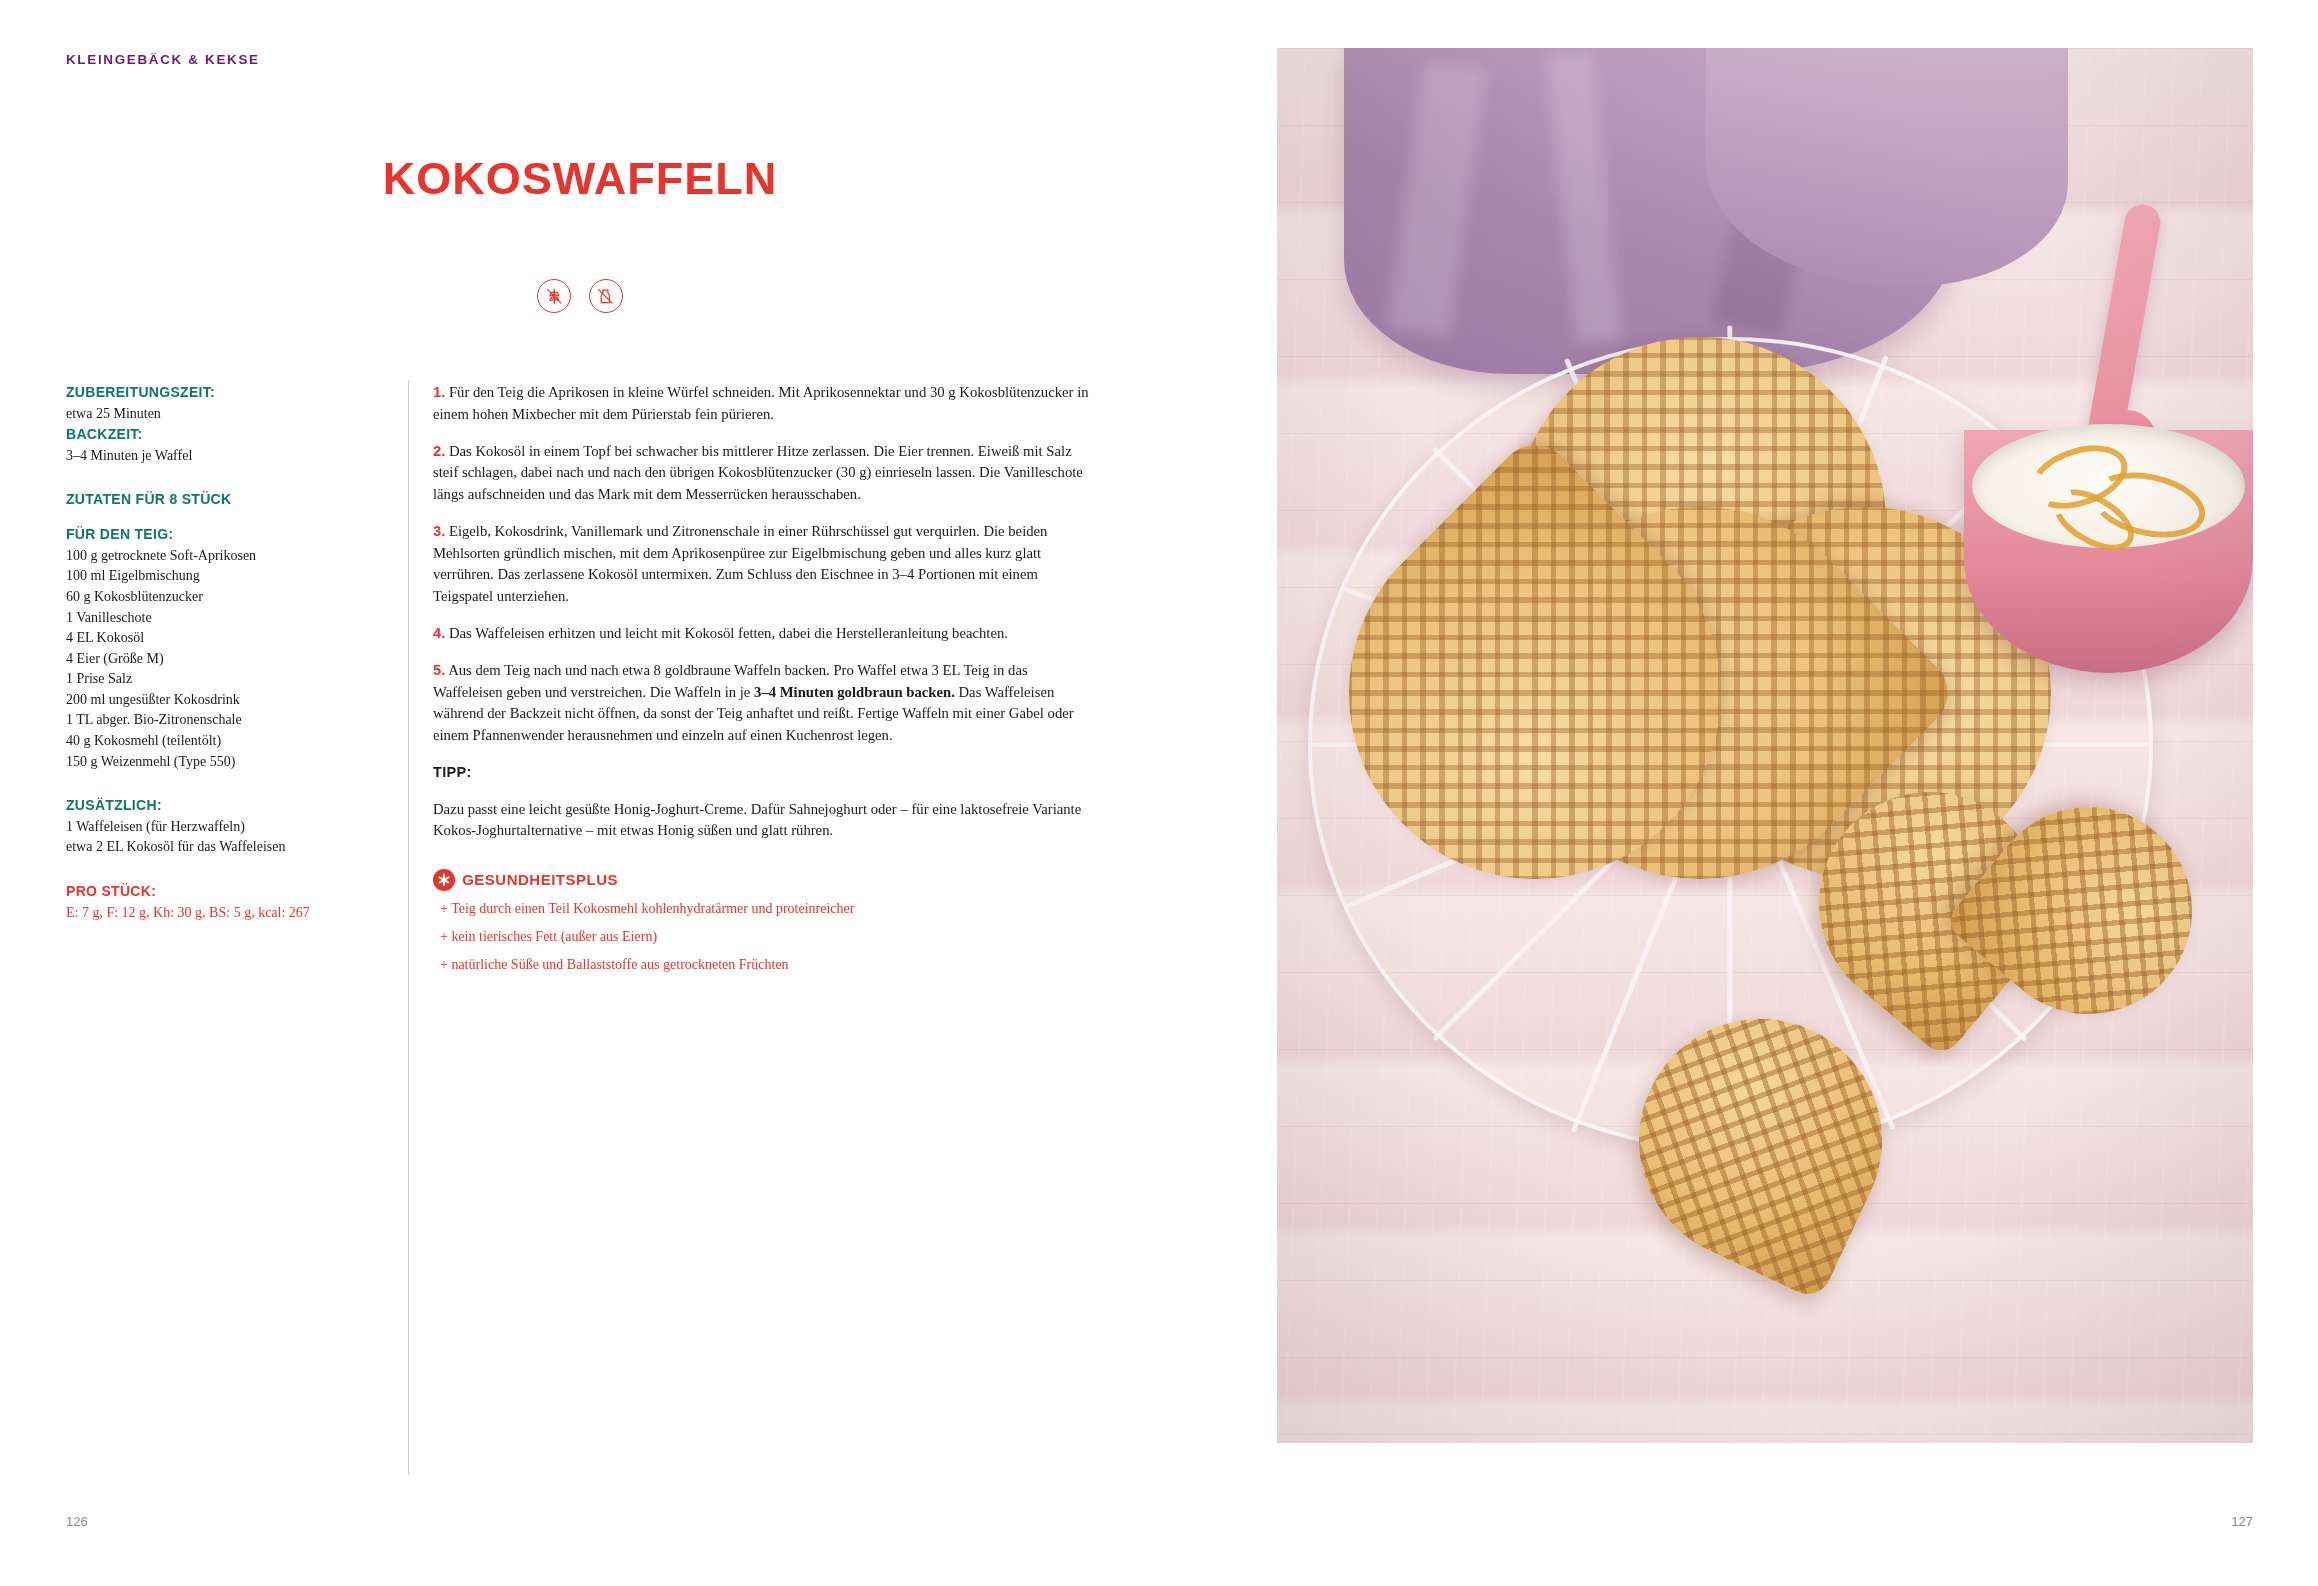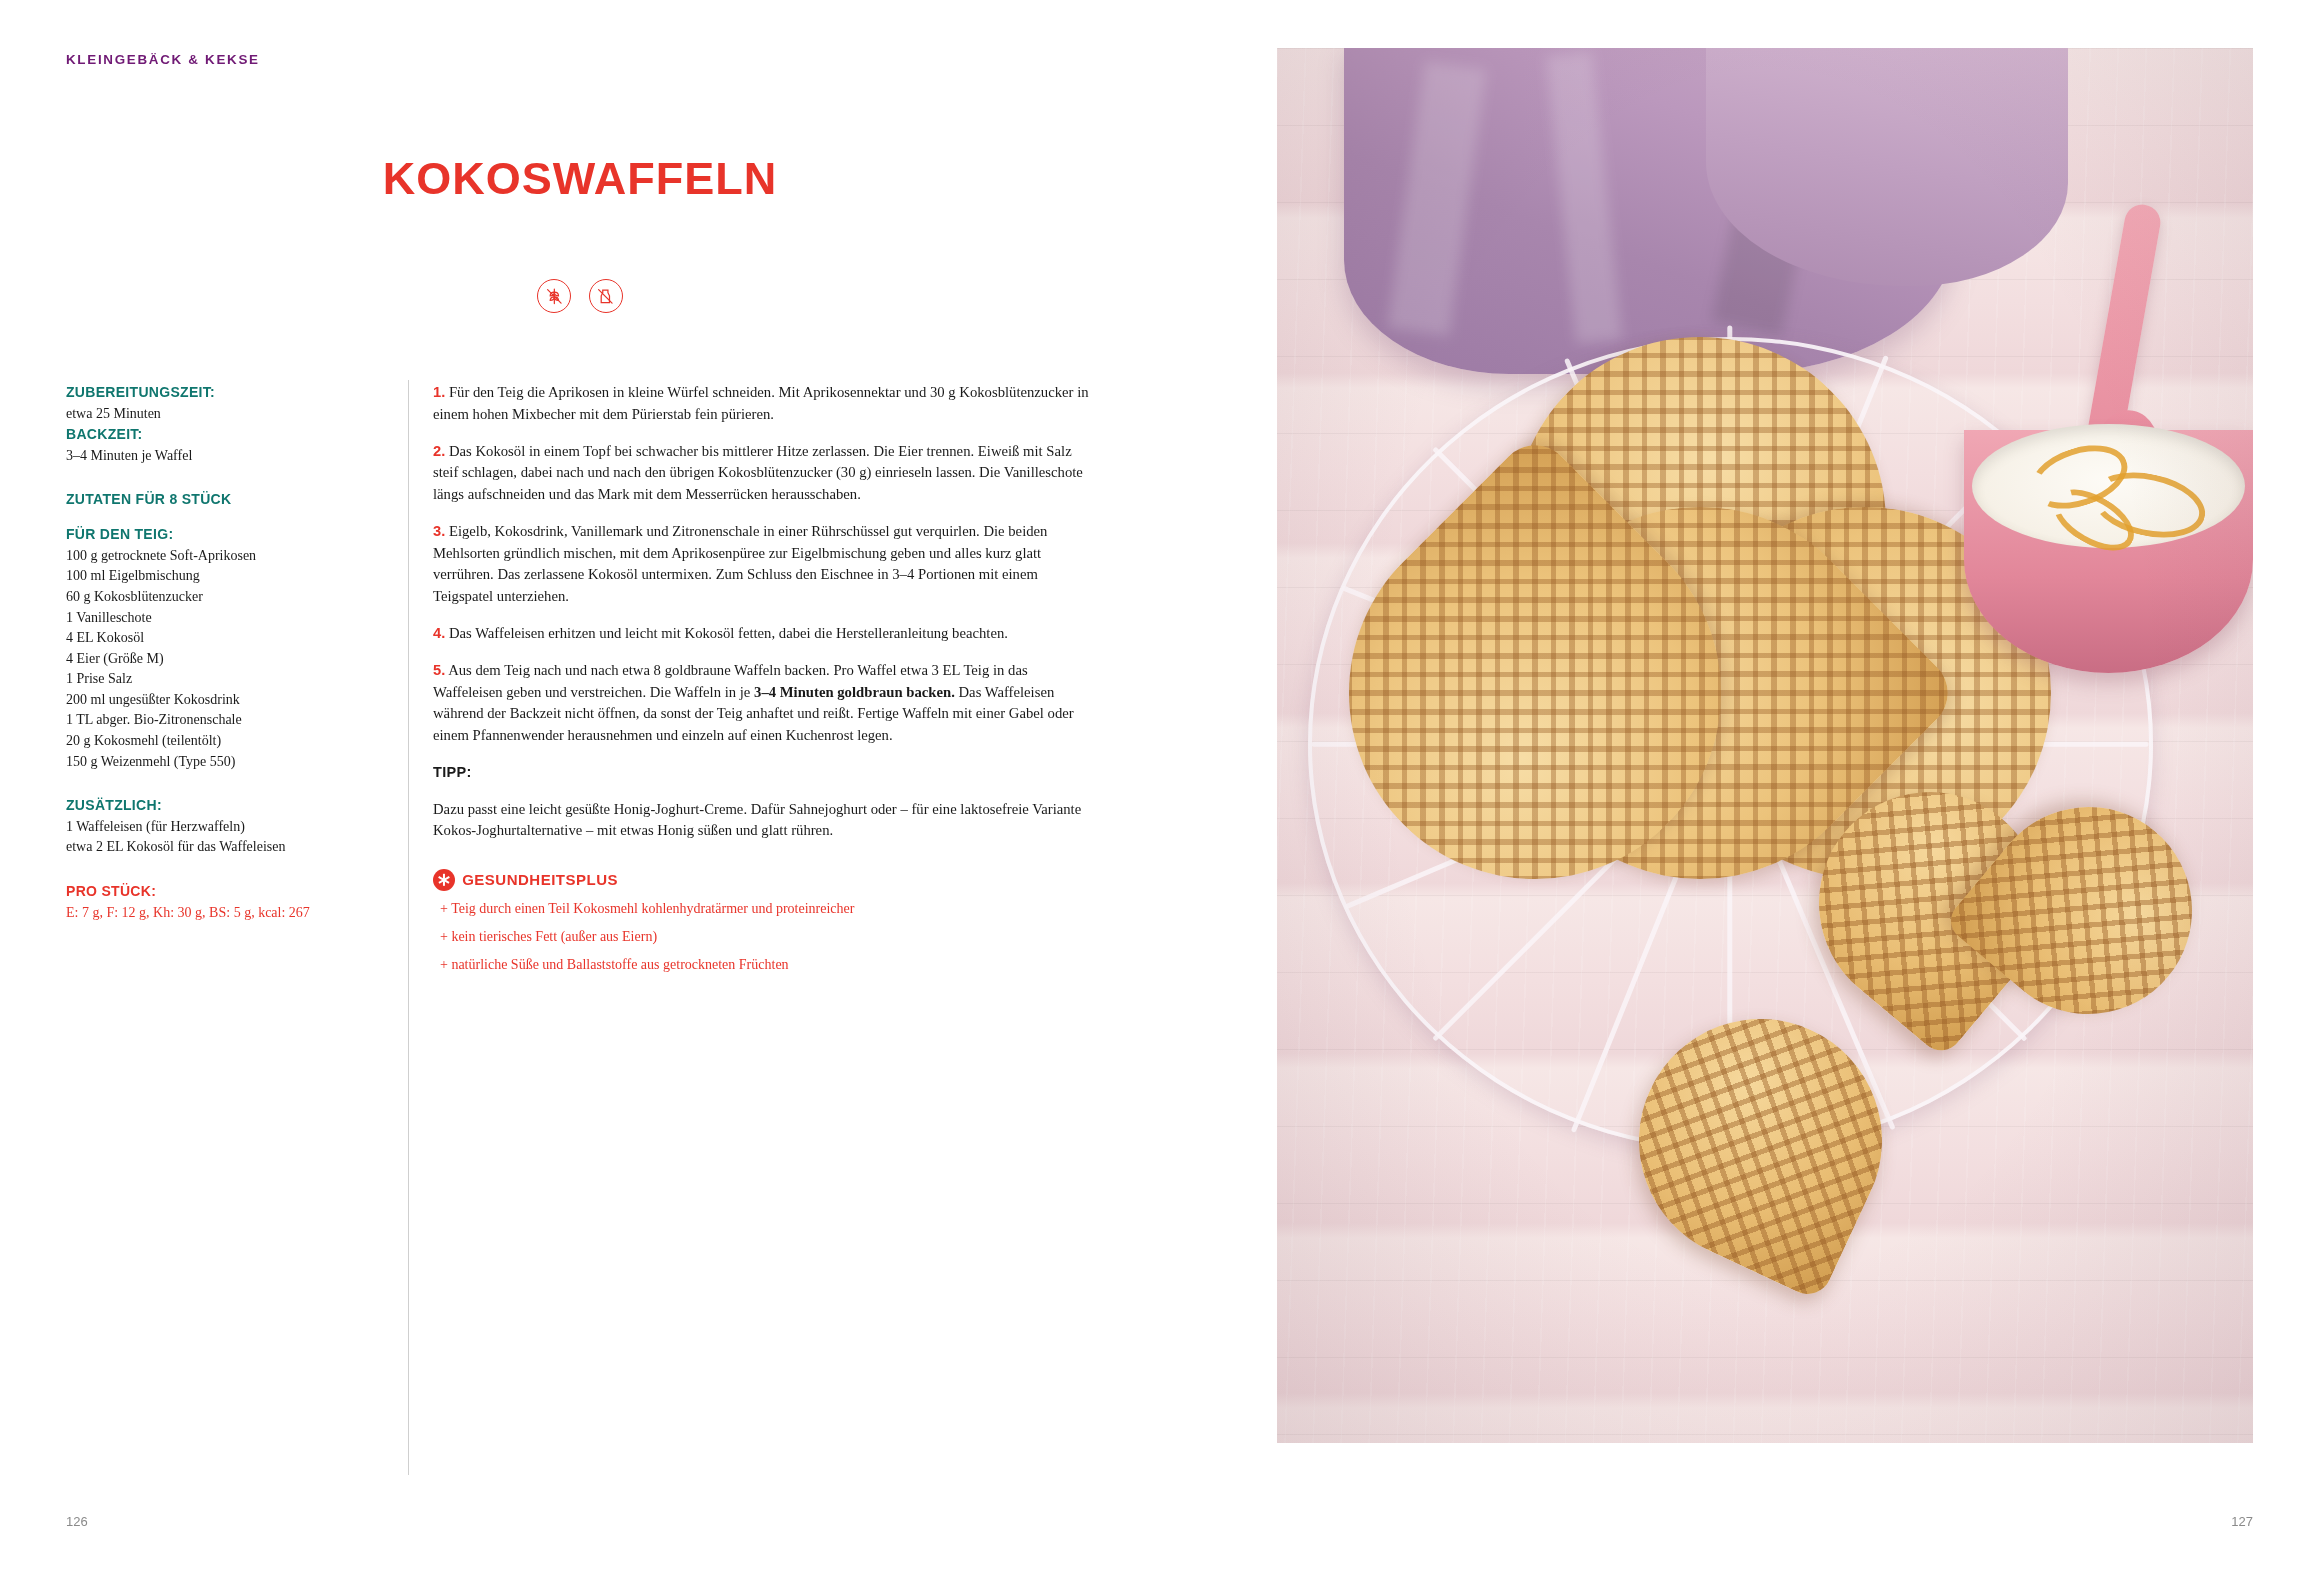--- a/index.html
+++ b/index.html
@@ -386,21 +386,21 @@
       <p class="head">FÜR DEN TEIG:</p>
       <p class="line">100 g getrocknete Soft-Aprikosen</p>
       <p class="line">100 ml Eigelbmischung</p>
       <p class="line">60 g Kokosblütenzucker</p>
       <p class="line">1 Vanilleschote</p>
       <p class="line">4 EL Kokosöl</p>
       <p class="line">4 Eier (Größe M)</p>
       <p class="line">1 Prise Salz</p>
       <p class="line">200 ml ungesüßter Kokosdrink</p>
       <p class="line">1 TL abger. Bio-Zitronenschale</p>
-      <p class="line">20 g Kokosmehl (teilentölt)</p>
+      <p class="line">40 g Kokosmehl (teilentölt)</p>
       <p class="line">150 g Weizenmehl (Type 550)</p>
 
       <div class="gap-md"></div>
       <p class="head">ZUSÄTZLICH:</p>
       <p class="line">1 Waffeleisen (für Herzwaffeln)</p>
       <p class="line">etwa 2 EL Kokosöl für das Waffeleisen</p>
 
       <div class="gap-md"></div>
       <p class="head red">PRO STÜCK:</p>
       <p class="line redtext">E: 7 g, F: 12 g, Kh: 30 g, BS: 5 g, kcal: 267</p>

